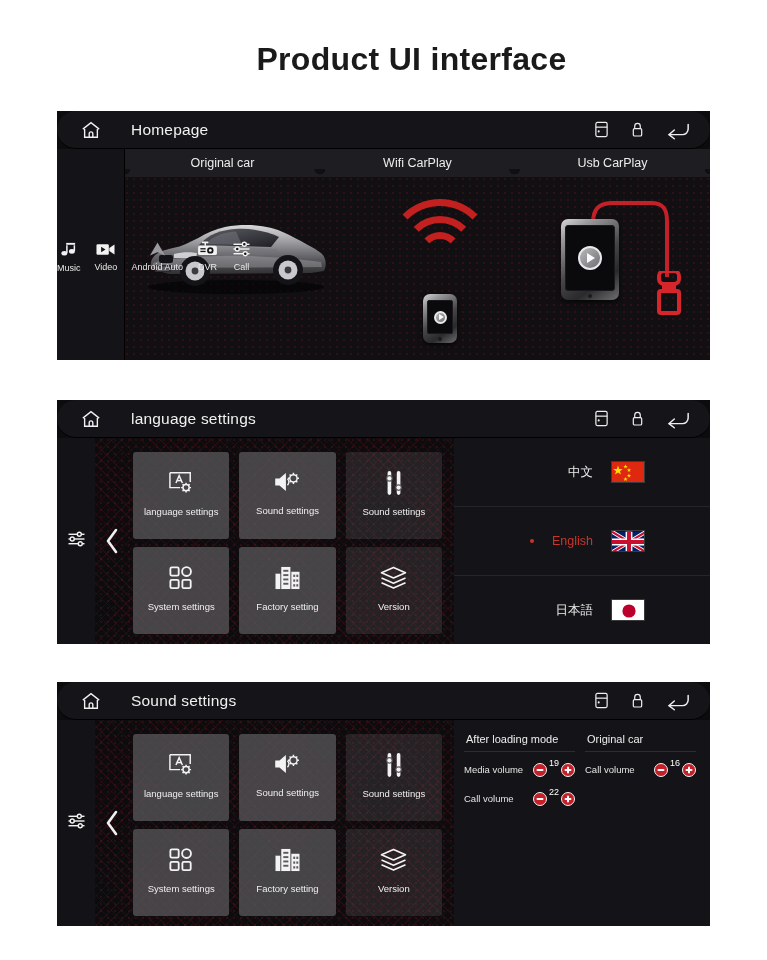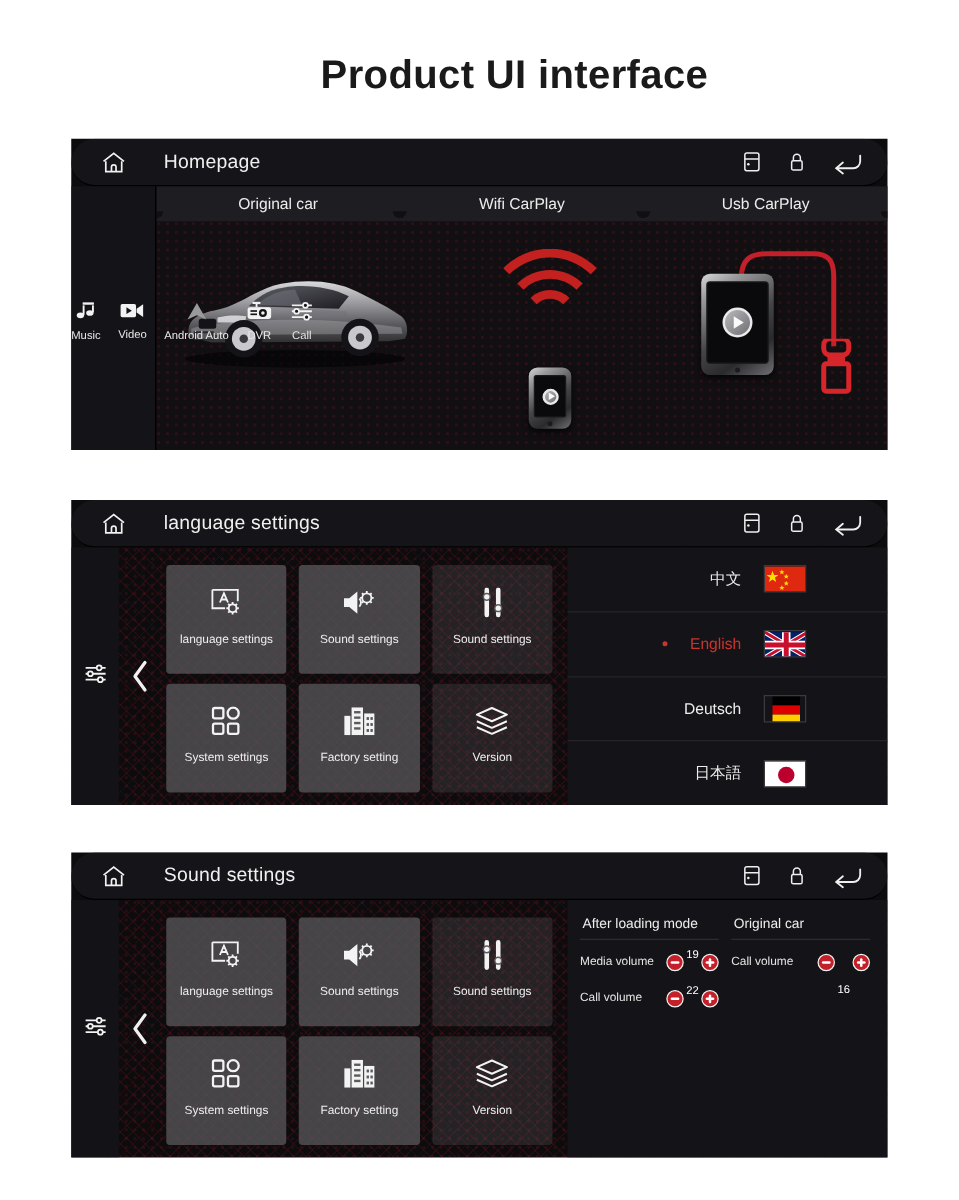--- a/index.html
+++ b/index.html
@@ -663,30 +663,20 @@
             <rect width="60" height="36" fill="#012169"></rect>
             <path d="M0,0 L60,36 M60,0 L0,36" stroke="#fff" stroke-width="7"></path>
             <path d="M0,0 L60,36 M60,0 L0,36" stroke="#C8102E" stroke-width="4"></path>
             <path d="M30,0 V36 M0,18 H60" stroke="#fff" stroke-width="12"></path>
             <path d="M30,0 V36 M0,18 H60" stroke="#C8102E" stroke-width="7"></path>
           </svg>
         </span>
       </div>
 
 
-      <div class="lang-row">
-        <span class="lang-name">Deutsch</span>
-        <span class="flag">
-          <svg width="34" height="22" viewBox="0 0 3 3">
-            <rect width="3" height="1" y="0" fill="#000"></rect>
-            <rect width="3" height="1" y="1" fill="#DD0000"></rect>
-            <rect width="3" height="1" y="2" fill="#FFCE00"></rect>
-          </svg>
-        </span>
-      </div>
 
       <div class="lang-row">
         <span class="lang-name">日本語</span>
         <span class="flag">
           <svg width="34" height="22" viewBox="0 0 34 22">
             <rect width="34" height="22" fill="#fff"></rect>
             <circle cx="17" cy="11" r="6.6" fill="#BC002D"></circle>
           </svg>
         </span>
       </div>
@@ -876,21 +866,21 @@
       <div class="vol-group">
         <div class="vol-head">Original car</div>
         <div class="vol-rule"></div>
 
         <div class="vol-row">
           <span class="vol-label">Call volume</span>
           <span class="circ-btn minus"></span>
           <span class="track-wrap">
             <span class="track"></span>
             <span class="fill" style="width: 40%;"></span>
-            <span class="val" style="left: 40%; margin-top: 28px;">16</span>
+            <span class="val" style="left: 40%;">16</span>
           </span>
           <span class="circ-btn plus"></span>
         </div>
 
       </div>
     </div>
   </div>
 </div>
 
 </body></html>

